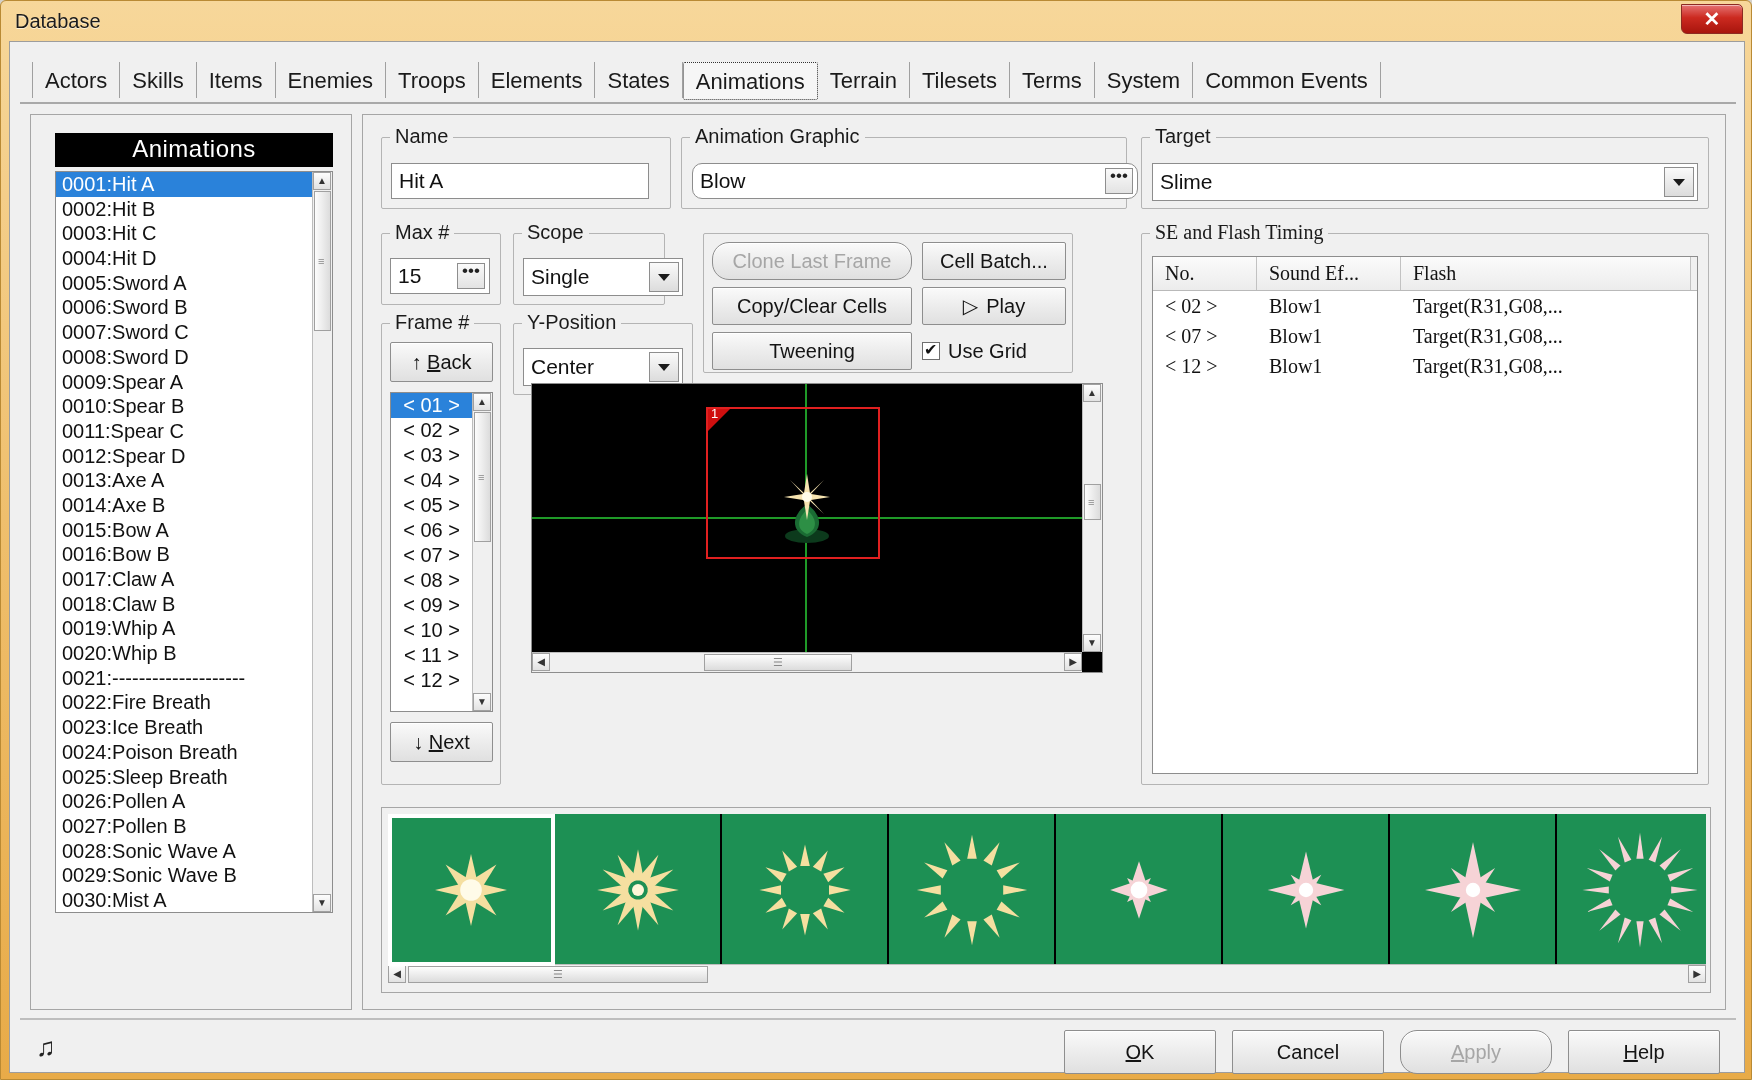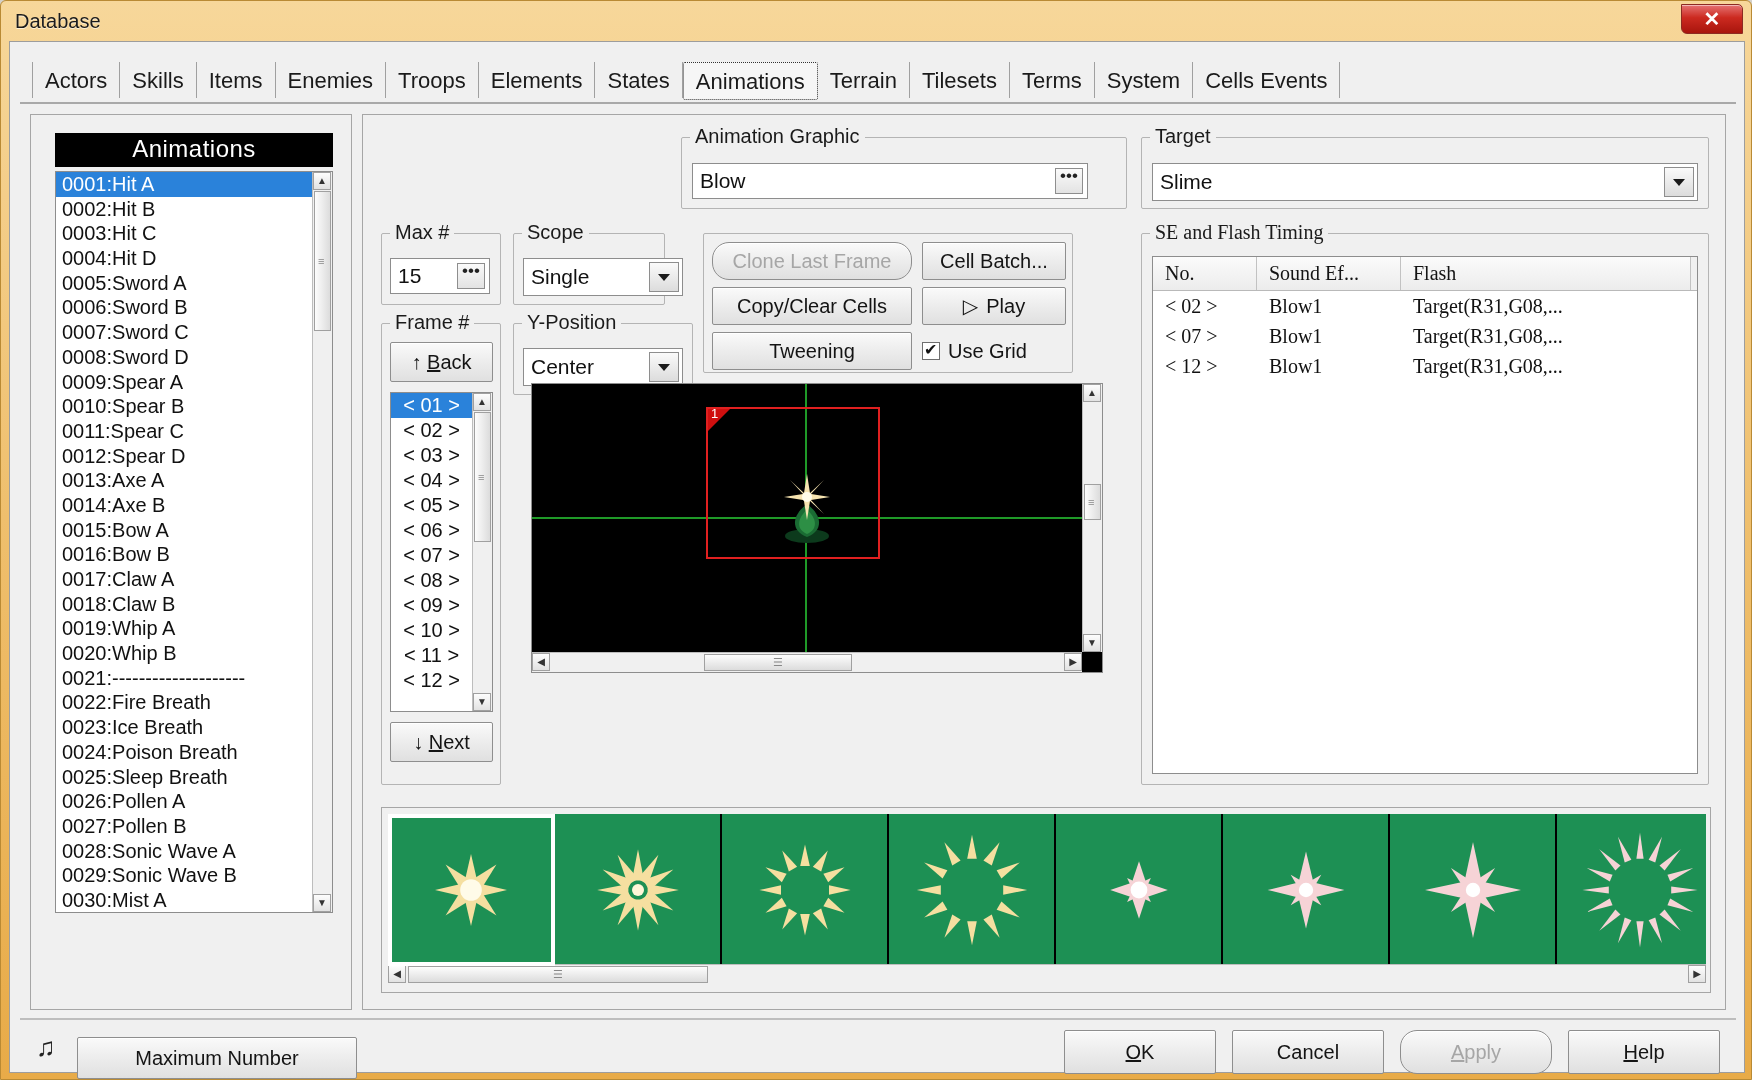--- a/index.html
+++ b/index.html
@@ -179,21 +179,21 @@
   .textinput {
     position: absolute;
     background: #fff; border: 1px solid #8d8d8d;
     font-size: 21px; color: #111;
     padding-left: 7px; display: flex; align-items: center;
   }
   #in-name { left: 9px; top: 25px; width: 258px; height: 36px; }
 
   
   #g-graphic { left: 318px; top: 22px; width: 446px; height: 72px; }
-  #in-graphic { left: 10px; top: 25px; width: 396px; height: 36px; }
+  #in-graphic { left: 10px; top: 25px; width: 446px; height: 36px; border-radius: 10px; }
   .dots-btn {
     position: absolute; right: 4px; top: 4px;
     width: 28px; height: 26px;
     background: linear-gradient(180deg,#fafafa,#e3e3e3);
     border: 1px solid #8e8e8e;
     font-size: 17px; line-height: 14px; text-align: center; color: #222;
     cursor: pointer;
   }
 
   
@@ -348,21 +348,21 @@
         <div class="tab">Items</div>
         <div class="tab">Enemies</div>
         <div class="tab">Troops</div>
         <div class="tab">Elements</div>
         <div class="tab">States</div>
         <div class="tab active">Animations</div>
         <div class="tab">Terrain</div>
         <div class="tab">Tilesets</div>
         <div class="tab">Terms</div>
         <div class="tab">System</div>
-        <div class="tab">Cells Events</div>
+        <div class="tab">Common Events</div>
       </div>
     <div id="tab-underline"></div>
 
     <div class="panel" id="left-panel">
       <div id="anim-header">Animations</div>
       <div id="anim-list-wrap">
         <div id="anim-list">
             <div class="anim-item selected">0001:Hit A</div>
             <div class="anim-item">0002:Hit B</div>
             <div class="anim-item">0003:Hit C</div>
@@ -393,25 +393,28 @@
             <div class="anim-item">0028:Sonic Wave A</div>
             <div class="anim-item">0029:Sonic Wave B</div>
             <div class="anim-item">0030:Mist A</div>
           </div>
         <div class="vscroll">
           <div class="arrow up">▲</div>
           <div class="thumb" style="top:19px;height:140px;"></div>
           <div class="arrow down">▼</div>
         </div>
       </div>
-      <div class="btn" id="max-number-btn">Maximum Number</div>
     </div>
 
     <div class="panel" id="right-panel">
 
+      <div class="group" id="g-name">
+        <span class="legend">Name</span>
+        <div class="textinput" id="in-name">Hit A</div>
+      </div>
 
       <div class="group" id="g-graphic">
         <span class="legend">Animation Graphic</span>
         <div class="textinput" id="in-graphic">
           <span>Blow</span>
           <span class="dots-btn">•••</span>
         </div>
       </div>
 
       <div class="group" id="g-target">

